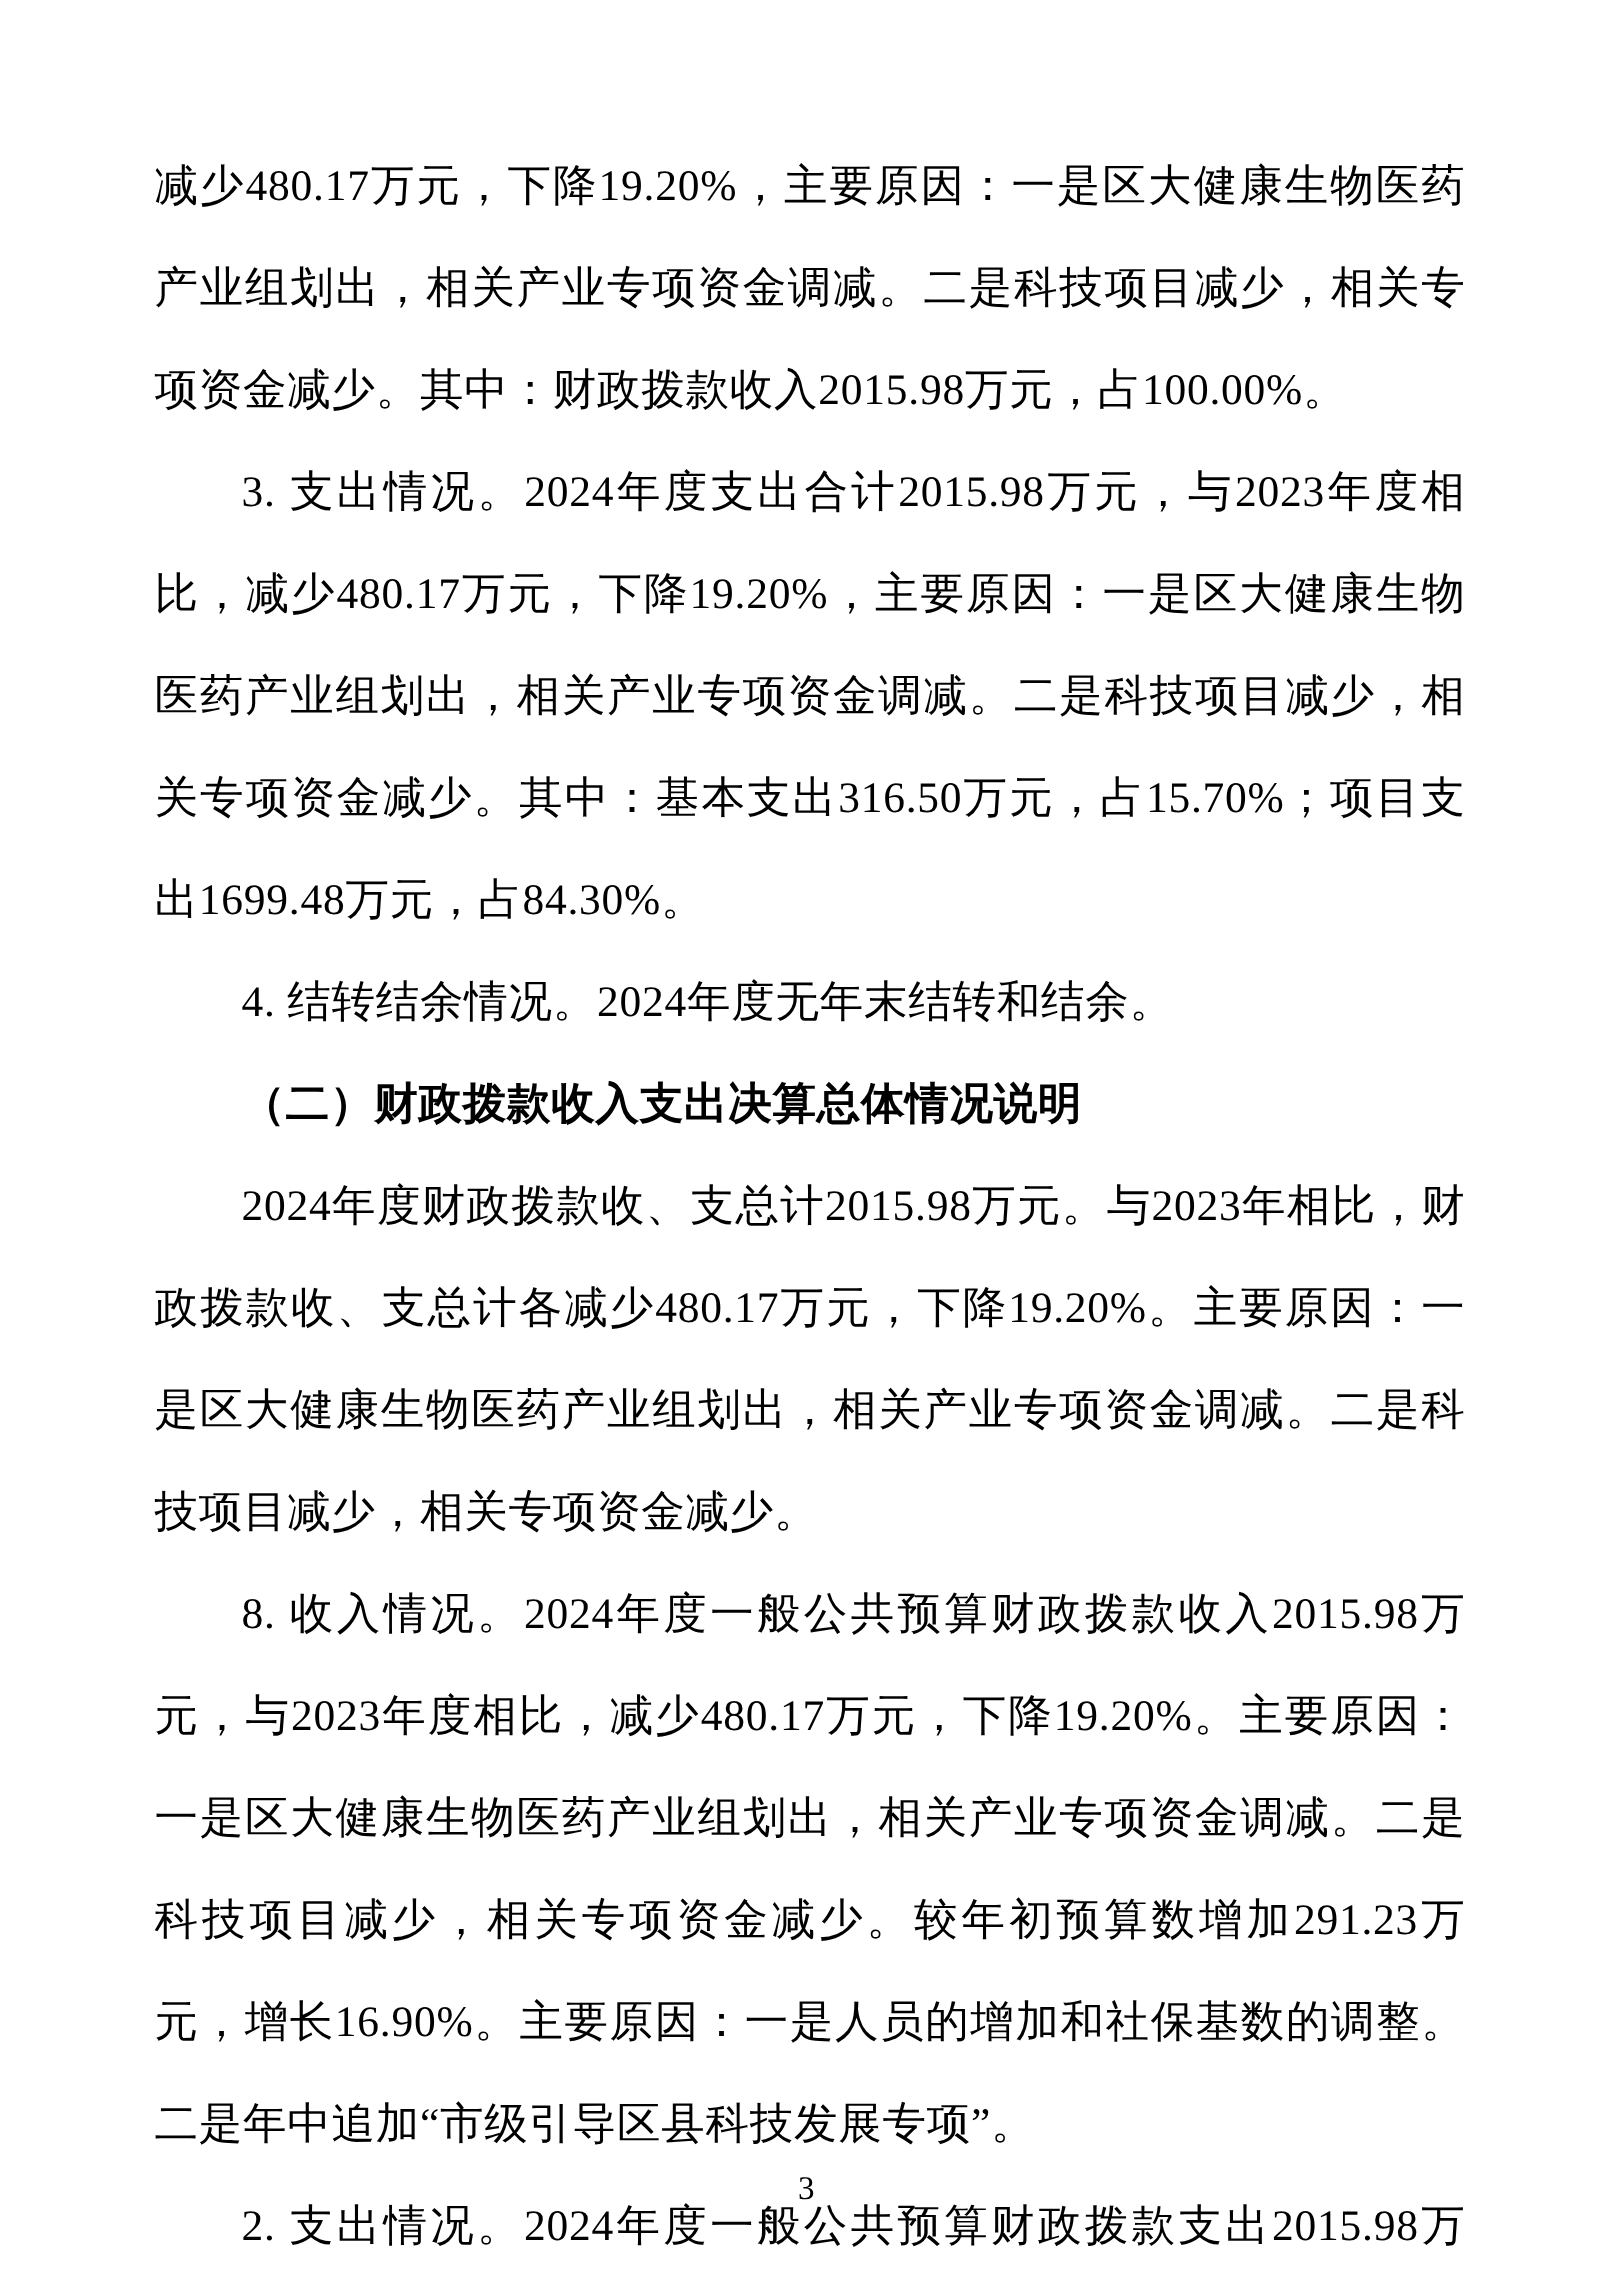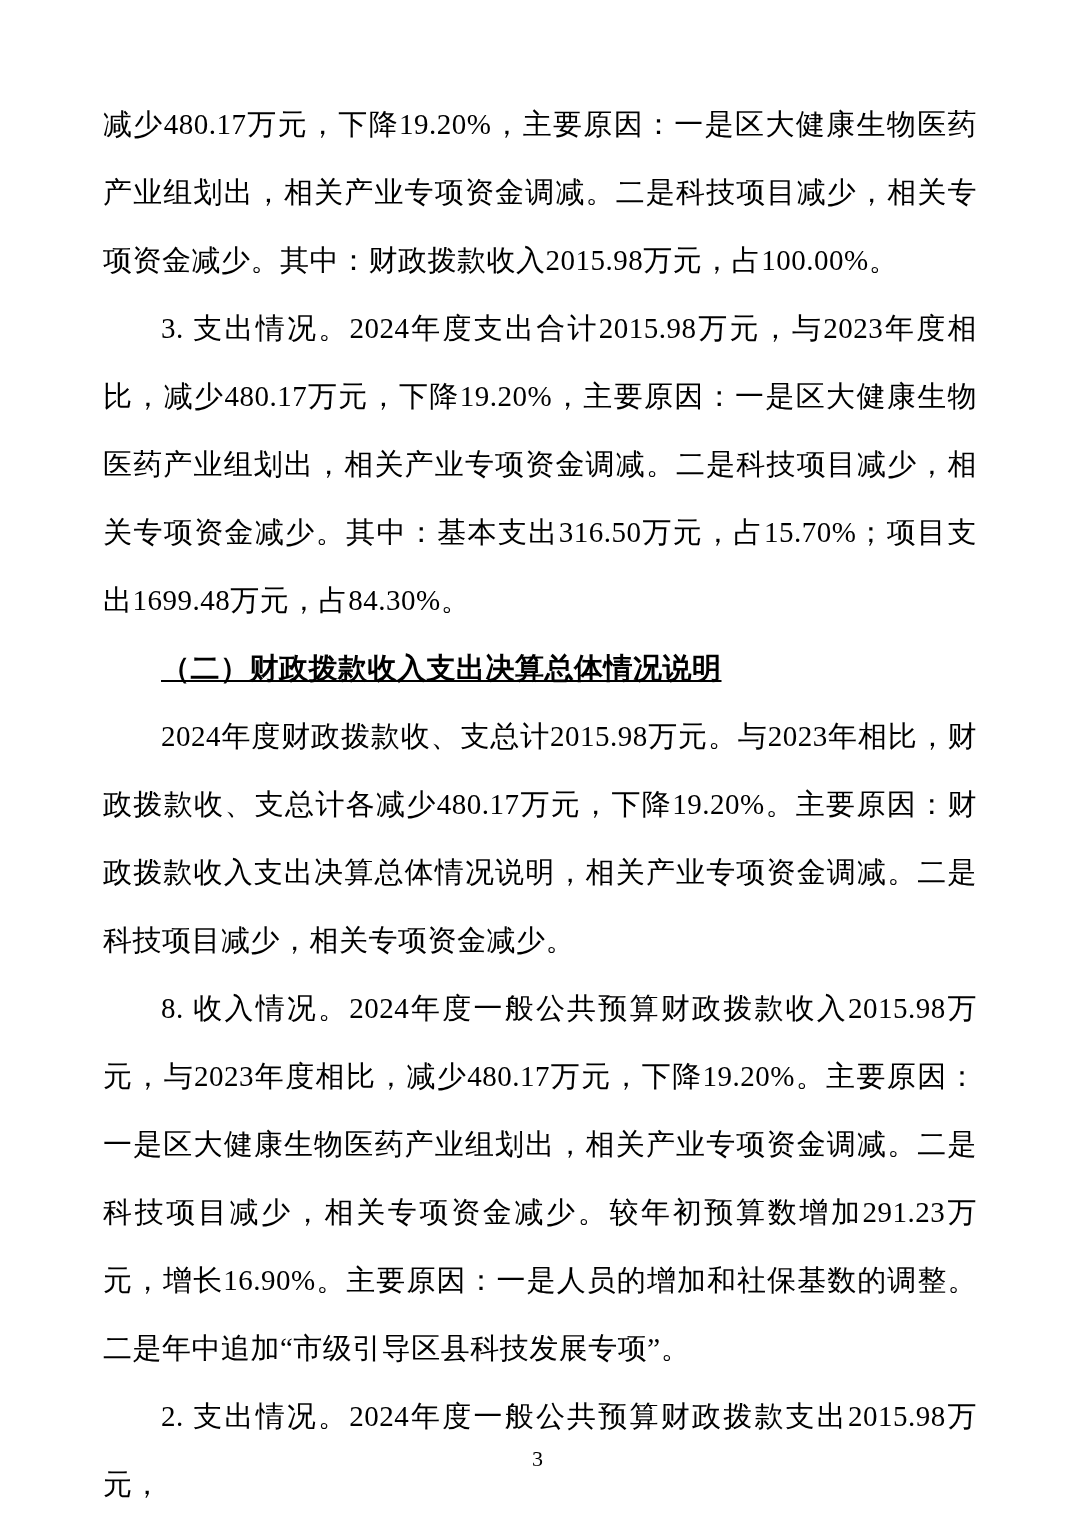--- a/index.html
+++ b/index.html
@@ -32,21 +32,20 @@
   }
   .indent {
     text-indent: 58px;
   }
   .lead {
     font-weight: normal;
   }
   .heading {
     font-weight: bold;
     text-indent: 58px;
-    text-decoration: underline;
   }
   .footer {
     position: absolute;
     left: 0;
     bottom: 48px;
     width: 100%;
     text-align: center;
     font-size: 22px;
     line-height: 26px;
   }
@@ -54,24 +53,25 @@
 </head>
 <body>
 
 <div class="page">
   <div class="content">
 
     <p>减少480.17万元，下降19.20%，主要原因：一是区大健康生物医药产业组划出，相关产业专项资金调减。二是科技项目减少，相关专项资金减少。其中：财政拨款收入2015.98万元，占100.00%。</p>
 
     <p class="indent"><span class="lead">3. 支出情况。</span><span>2024年度支出合计2015.98万元，与2023年度相比，减少480.17万元，下降19.20%，主要原因：一是区大健康生物医药产业组划出，相关产业专项资金调减。二是科技项目减少，相关专项资金减少。其中：基本支出316.50万元，占15.70%；项目支出1699.48万元，占84.30%。</span></p>
 
+    <p class="indent"><span class="lead">4. 结转结余情况。</span><span>2024年度无年末结转和结余。</span></p>
 
     <p class="heading">（二）财政拨款收入支出决算总体情况说明</p>
 
-    <p class="indent">2024年度财政拨款收、支总计2015.98万元。与2023年相比，财政拨款收、支总计各减少480.17万元，下降19.20%。主要原因：财政拨款收入支出决算总体情况说明，相关产业专项资金调减。二是科技项目减少，相关专项资金减少。</p>
+    <p class="indent">2024年度财政拨款收、支总计2015.98万元。与2023年相比，财政拨款收、支总计各减少480.17万元，下降19.20%。主要原因：一是区大健康生物医药产业组划出，相关产业专项资金调减。二是科技项目减少，相关专项资金减少。</p>
 
 
     <p class="indent"><span class="lead">8. 收入情况。</span><span>2024年度一般公共预算财政拨款收入2015.98万元，与2023年度相比，减少480.17万元，下降19.20%。主要原因：一是区大健康生物医药产业组划出，相关产业专项资金调减。二是科技项目减少，相关专项资金减少。较年初预算数增加291.23万元，增长16.90%。主要原因：一是人员的增加和社保基数的调整。二是年中追加“市级引导区县科技发展专项”。</span></p>
 
     <p class="indent"><span class="lead">2. 支出情况。</span><span>2024年度一般公共预算财政拨款支出2015.98万元，</span></p>
 
   </div>
 
   <div class="footer">3</div>
 </div>

